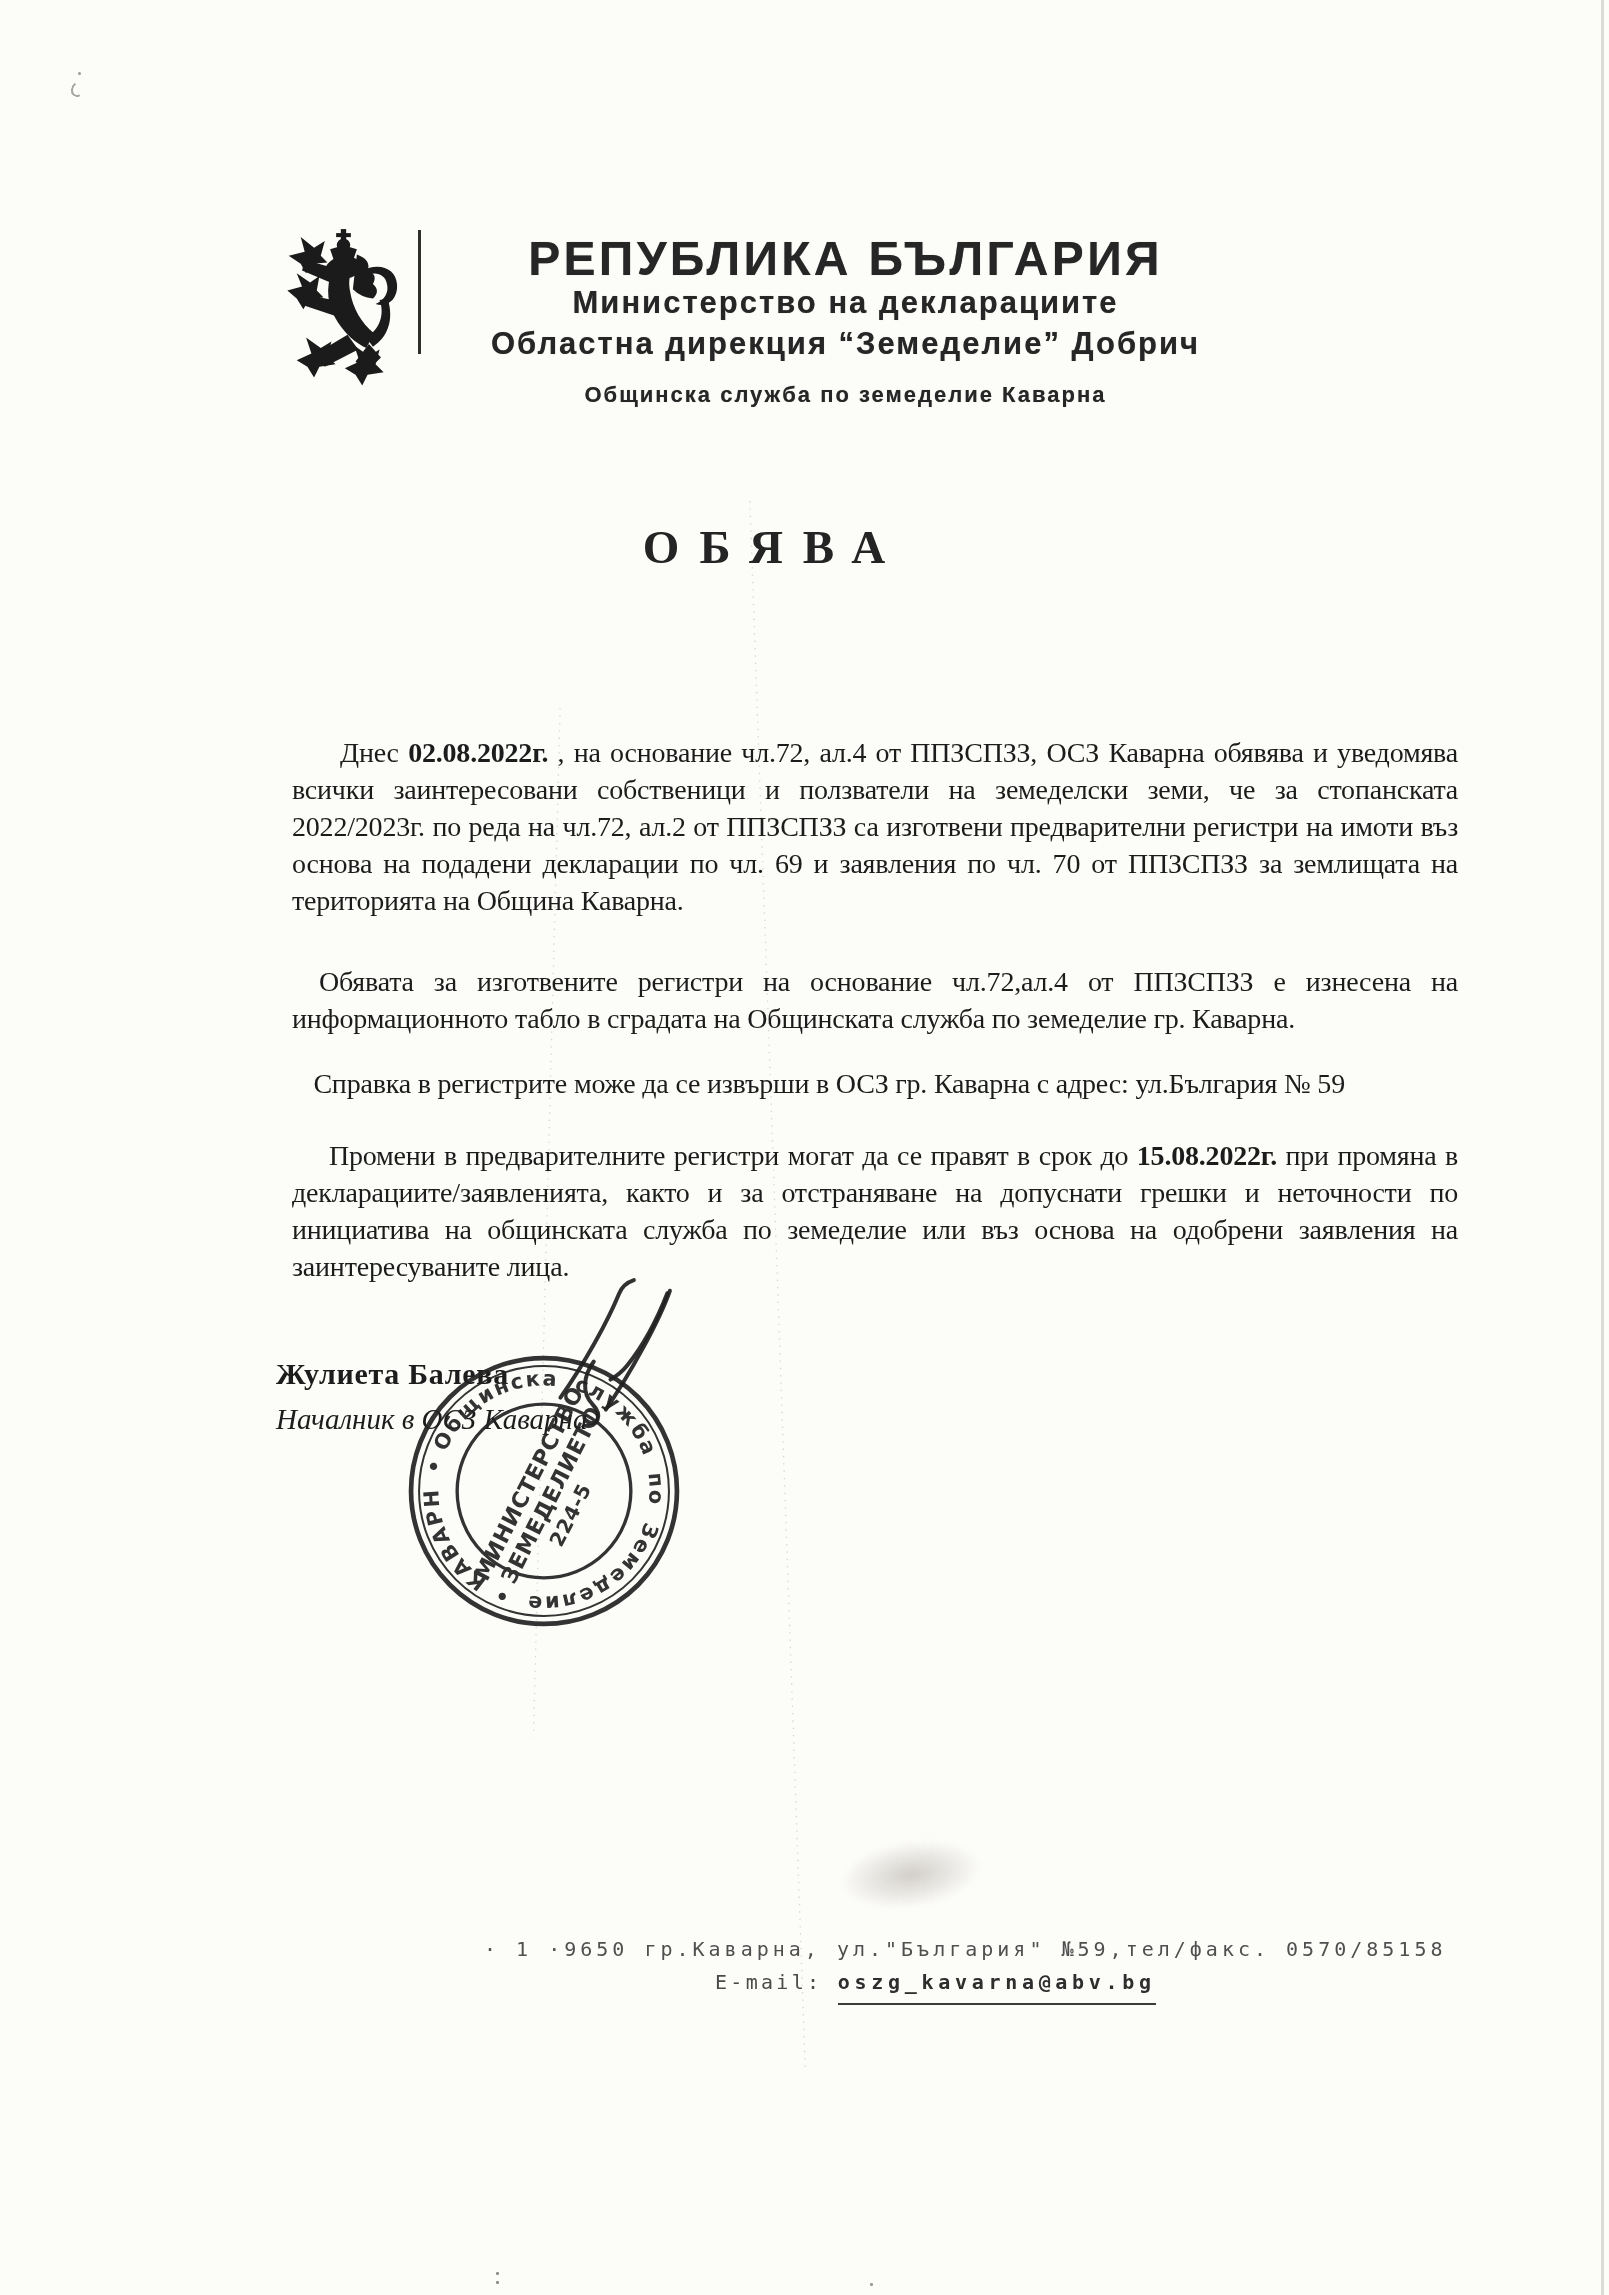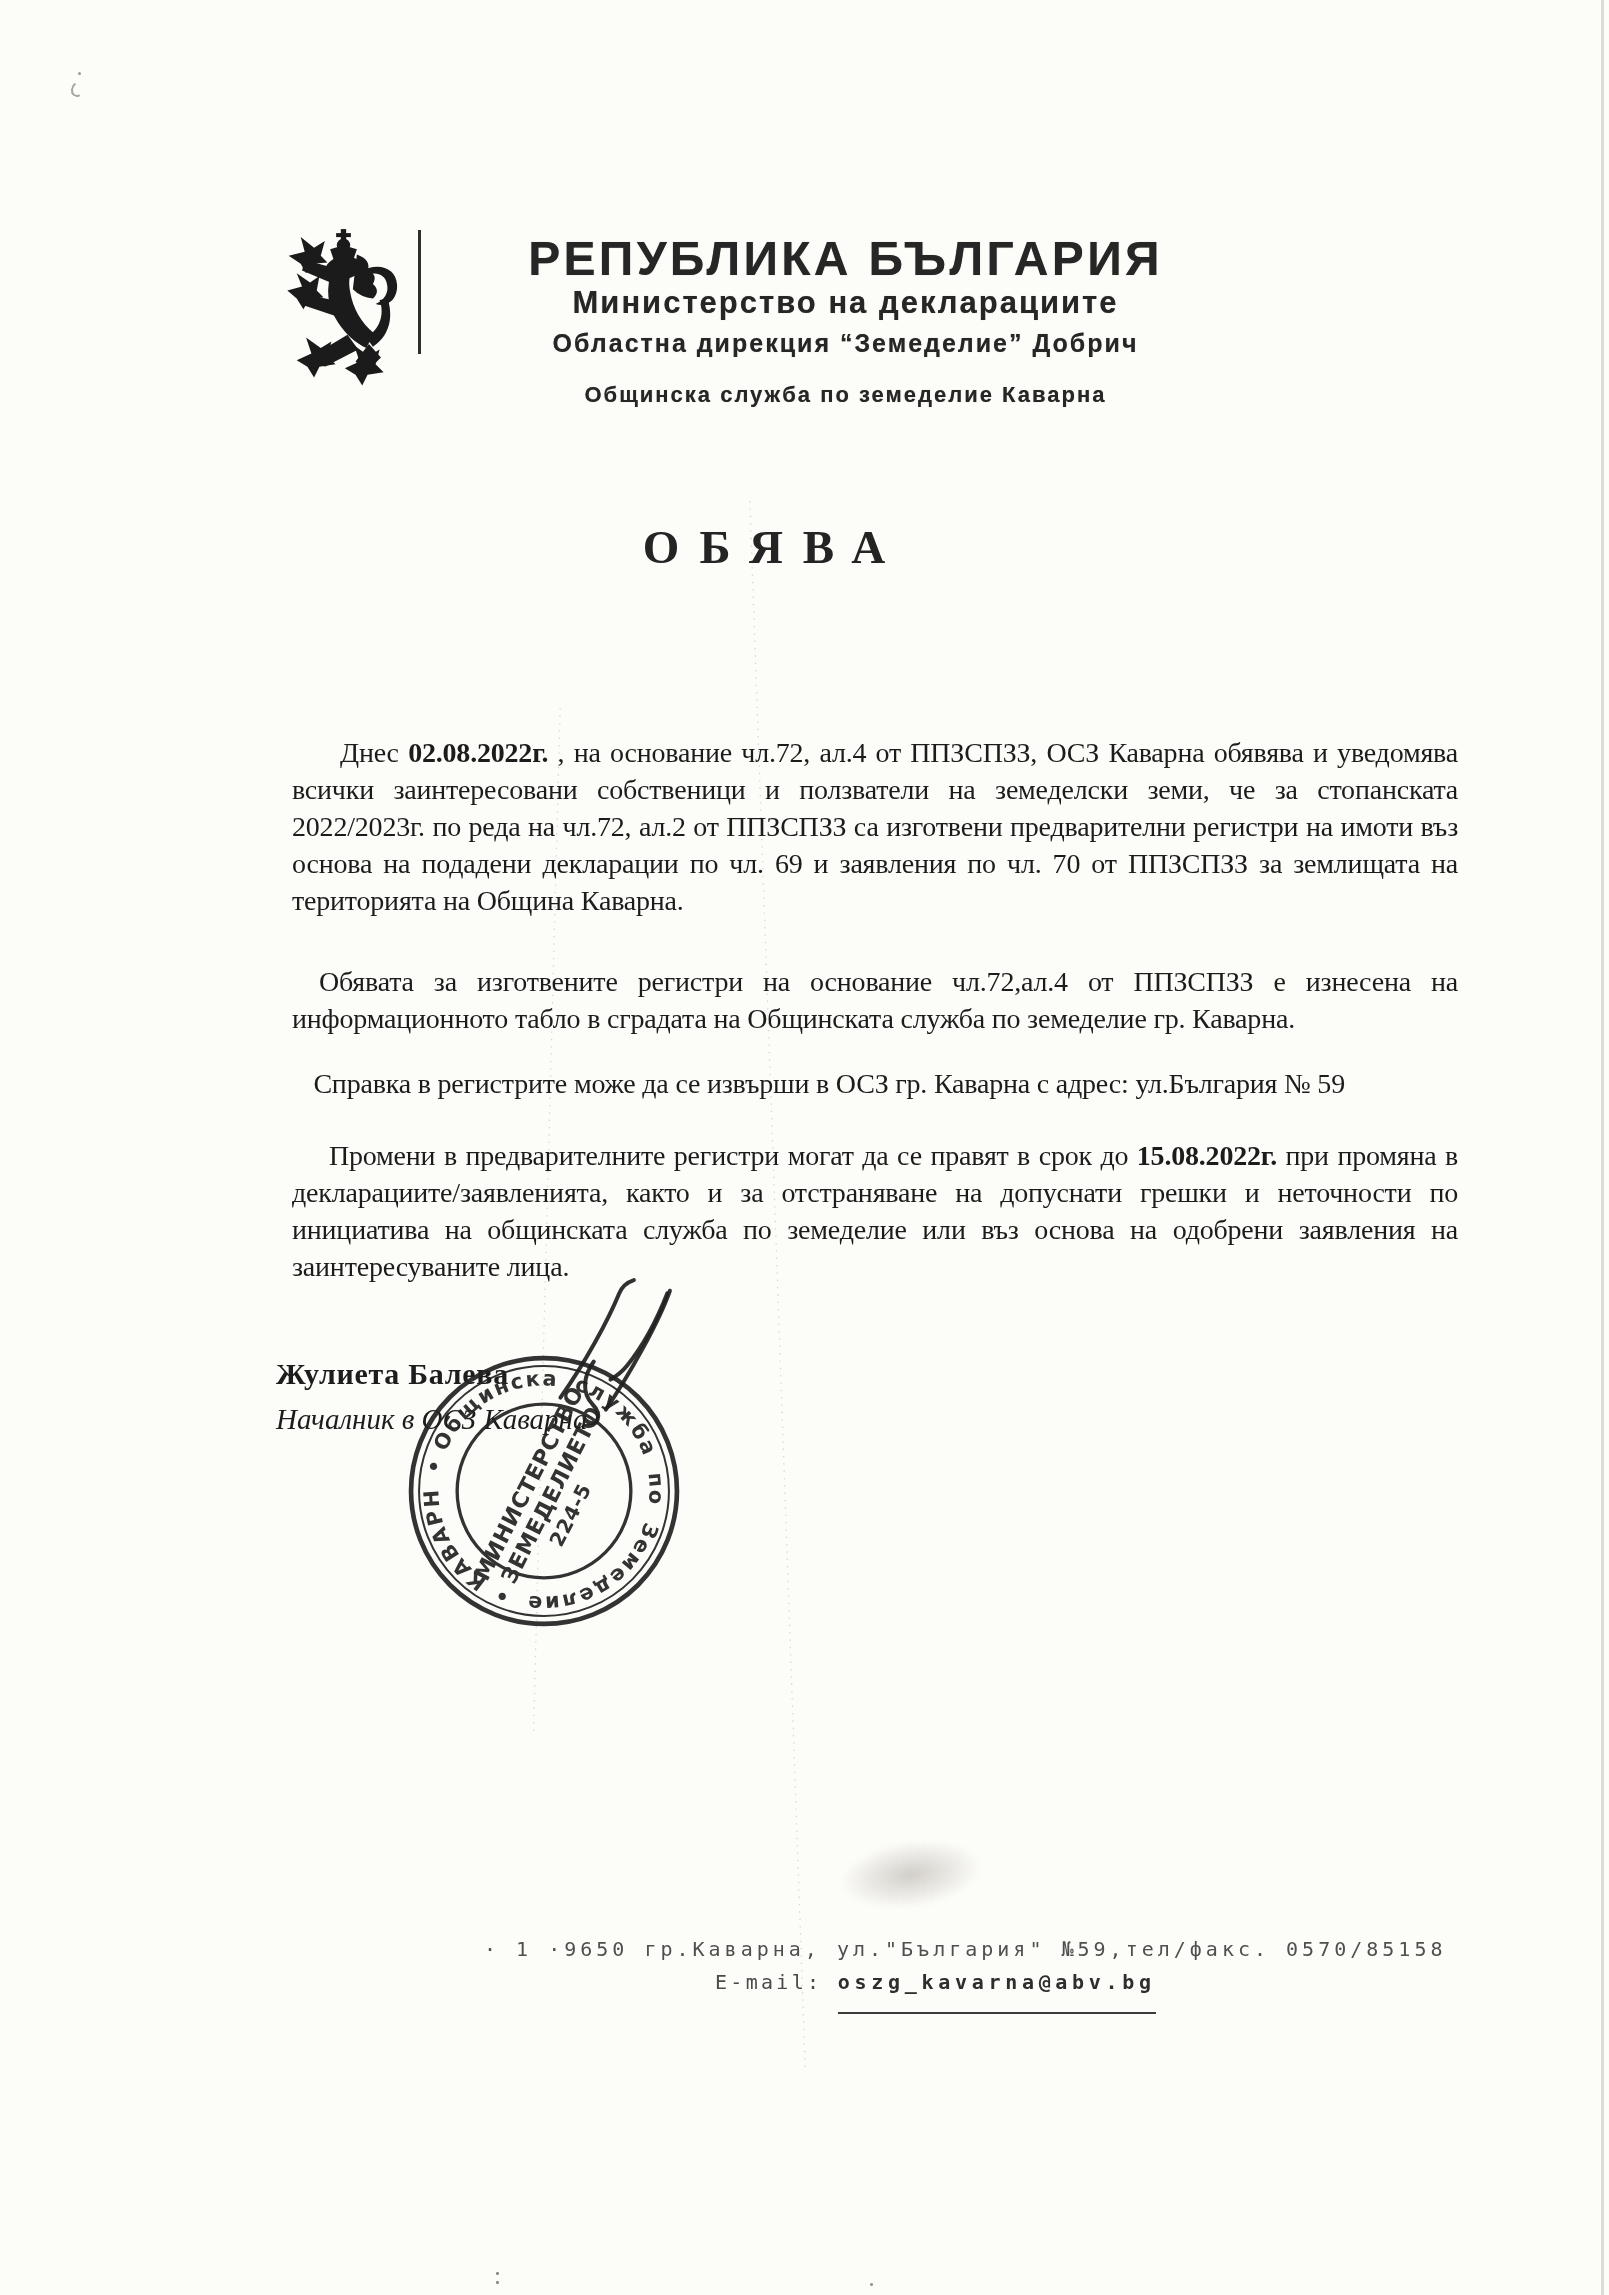--- a/index.html
+++ b/index.html
@@ -20,21 +20,21 @@
           background:radial-gradient(ellipse at center,rgba(120,110,100,.32),rgba(120,110,100,0) 70%);
           filter:blur(2px);}
   
   .lion{position:absolute;left:286px;top:229px;width:115px;height:170px;}
   .divider{position:absolute;left:418px;top:230px;width:3.3px;height:124px;background:#2e2e2c;}
   .letterhead-text{position:absolute;left:428px;top:239px;width:835px;text-align:center;
         font-family:"Liberation Sans","DejaVu Sans",sans-serif;font-weight:bold;color:#262626;
         text-shadow:0 0 0.7px rgba(40,40,40,.55);}
   .lh-country{font-size:48px;line-height:39px;letter-spacing:3.3px;}
   .lh-ministry{font-size:31px;line-height:33px;letter-spacing:2px;margin-top:8px;}
-  .lh-directorate{font-size:25px;line-height:35px;letter-spacing:2px;margin-top:6.7px;}
+  .lh-directorate{font-size:31px;line-height:35px;letter-spacing:2px;margin-top:6.7px;}
   .lh-office{font-size:22px;line-height:35px;letter-spacing:2px;margin-top:16px;}
   
   .title{position:absolute;top:520px;left:774px;transform:translateX(-50%);margin:0;
          font-size:47px;font-weight:bold;letter-spacing:20px;color:#242424;white-space:nowrap;}
   
   .body-text{position:absolute;left:276px;top:718px;width:1198px;font-size:28px;line-height:37px;
              text-align:justify;letter-spacing:-0.2px;color:#1c1c1c;}
   .body-text p{margin:16px;}
   .para-1{text-indent:48px;margin-bottom:44px !important;}
   .para-2{text-indent:27px;margin-bottom:28px !important;}
@@ -50,21 +50,21 @@
   .ring-t{font-family:"DejaVu Sans",sans-serif;font-weight:bold;font-size:31px;letter-spacing:3px;word-spacing:10px;}
   .inner-t text{font-family:"DejaVu Sans",sans-serif;font-weight:bold;font-size:33px;letter-spacing:1px;}
   .inner-t .num{font-size:30px;}
   .pen{position:absolute;left:515px;top:1256px;width:227px;height:207px;}
   .pen path{stroke:#1f1f1f;stroke-width:6;fill:none;stroke-linecap:round;opacity:.92;}
   
   .f-addr{position:absolute;left:484px;top:1937px;font-family:"DejaVu Sans Mono",monospace;
           font-size:20px;letter-spacing:4px;color:#4f4f4f;white-space:nowrap;}
   .f-mail{position:absolute;left:715px;top:1970px;font-family:"DejaVu Sans Mono",monospace;
           font-size:20px;letter-spacing:3.3px;color:#4a4a4a;white-space:nowrap;}
-  .f-mail .email{font-weight:bold;color:#2e2e2e;letter-spacing:4.7px;border-bottom:2.7px solid #3c3c3c;padding-bottom:18px;}
+  .f-mail .email{font-weight:bold;color:#2e2e2e;letter-spacing:4.7px;border-bottom:2.7px solid #3c3c3c;padding-bottom:9px;}
 </style>
 </head>
 <body>
 
 <div class="page">
 
   <svg class="folds" width="1610" height="2295" viewBox="0 0 2409 3435">
     <line class="fold" x1="838" y1="1060" x2="798" y2="2600"></line>
     <line class="fold" x1="1122" y1="750" x2="1205" y2="3100"></line>
   </svg>

